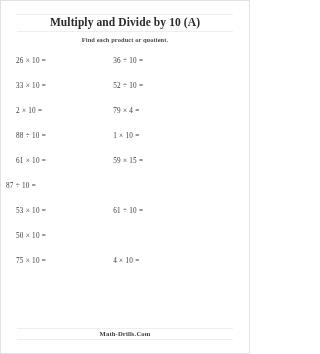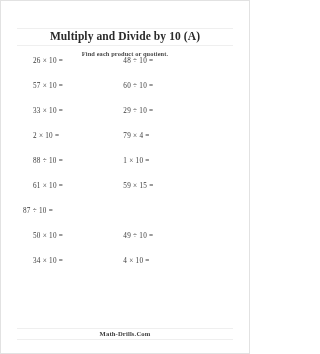--- a/index.html
+++ b/index.html
@@ -16,21 +16,21 @@
   .page {
     position: relative;
     width: 250px;
     height: 354px;
     box-sizing: border-box;
     background: #ffffff;
     border: 1px solid #e2e2e2;
     overflow: hidden;
   }
   .header {
-    padding-top: 27px;
+    padding-top: 13px;
     text-align: center;
   }
   .title-rule {
     margin: 0 16px;
     border-top: 1px solid #efefef;
     border-bottom: 1px solid #efefef;
     padding: 1px 0 2px 0;
   }
   .title {
     font-size: 11.5px;
@@ -49,21 +49,20 @@
   .problems {
     position: absolute;
     top: 56px;
     left: 0;
     right: 0;
   }
   .row {
     display: flex;
     height: 25px;
     align-items: flex-start;
-    margin-left: 17px;
   }
   .cell {
     box-sizing: border-box;
     font-size: 7.2px;
     color: #3a3a3a;
     letter-spacing: 0.25px;
     white-space: nowrap;
   }
   .cell.left {
     width: 108px;
@@ -99,31 +98,27 @@
     <div class="title-rule">
       <div class="title">Multiply and Divide by 10 (A)</div>
     </div>
     <div class="subtitle">Find each product or quotient.</div>
   </div>
 
   <div class="problems">
 
     <div class="row">
       <div class="cell left">26 × 10 =</div>
-      <div class="cell right">48 ÷ 10 =</div>
+      <div class="cell right">36 ÷ 10 =</div>
     </div>
 
-    <div class="row">
-      <div class="cell left">57 × 10 =</div>
-      <div class="cell right">60 ÷ 10 =</div>
-    </div>
 
     <div class="row">
       <div class="cell left">33 × 10 =</div>
-      <div class="cell right">29 ÷ 10 =</div>
+      <div class="cell right">52 ÷ 10 =</div>
     </div>
 
     <div class="row">
       <div class="cell left">2 × 10 =</div>
       <div class="cell right">79 × 4 =</div>
     </div>
 
     <div class="row">
       <div class="cell left">88 ÷ 10 =</div>
       <div class="cell right">1 × 10 =</div>
@@ -131,28 +126,31 @@
 
     <div class="row">
       <div class="cell left">61 × 10 =</div>
       <div class="cell right">59 × 15 =</div>
     </div>
 
     <div class="row">
       <div class="cell right">87 ÷ 10 =</div>
     </div>
 
+    <div class="row">
+      <div class="cell left">53 × 10 =</div>
+      <div class="cell right">61 ÷ 10 =</div>
+    </div>
 
     <div class="row">
       <div class="cell left">50 × 10 =</div>
-      <div class="cell right">49 ÷ 10 =</div>
     </div>
 
     <div class="row">
-      <div class="cell left">34 × 10 =</div>
+      <div class="cell left">75 × 10 =</div>
       <div class="cell right">4 × 10 =</div>
     </div>
 
   </div>
 
   <div class="footer">
     <div class="footer-text">Math-Drills.Com</div>
   </div>
 
 </div>

